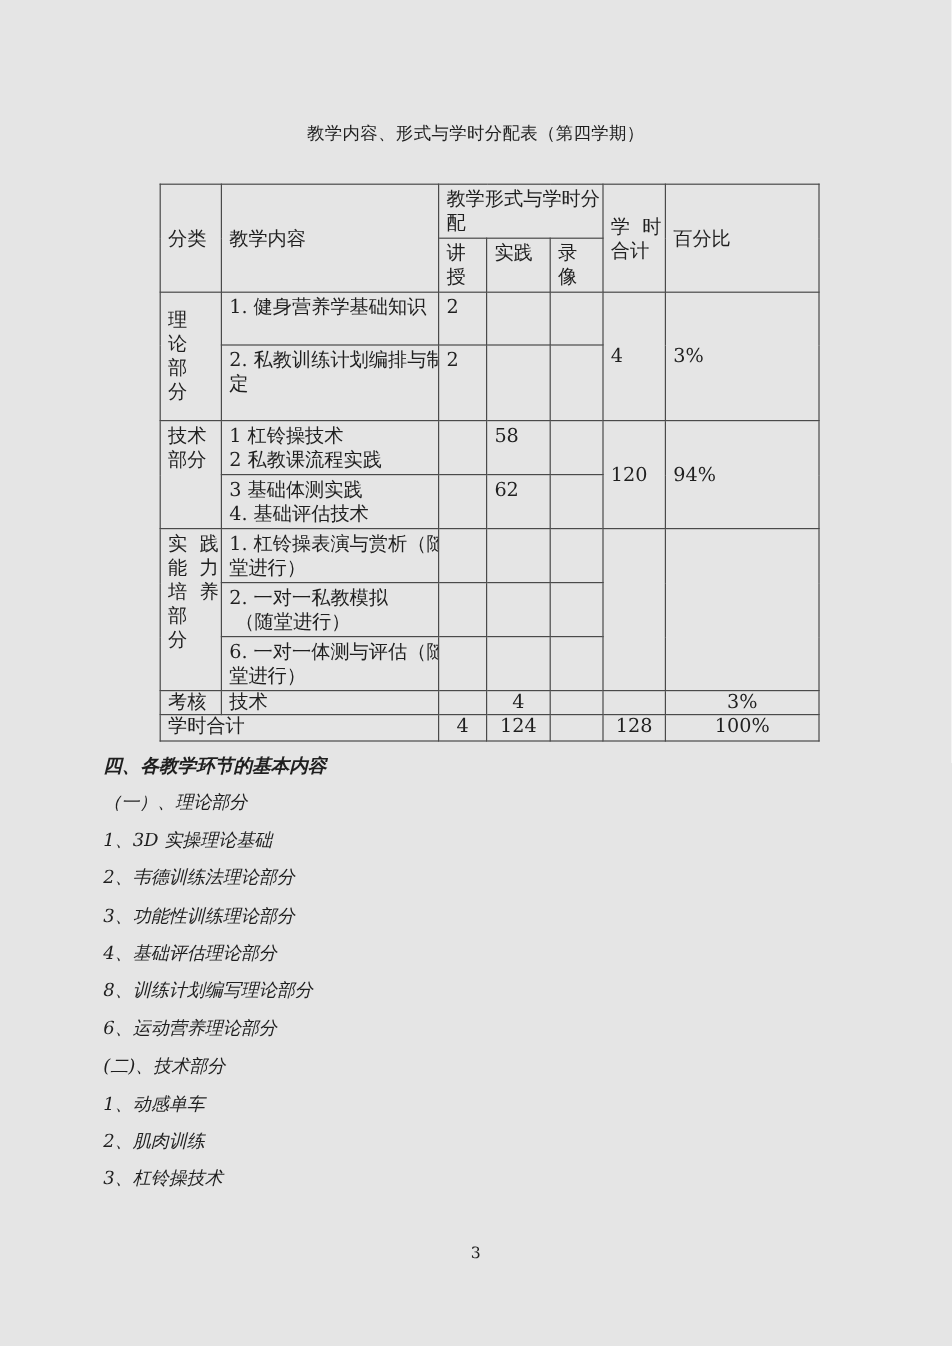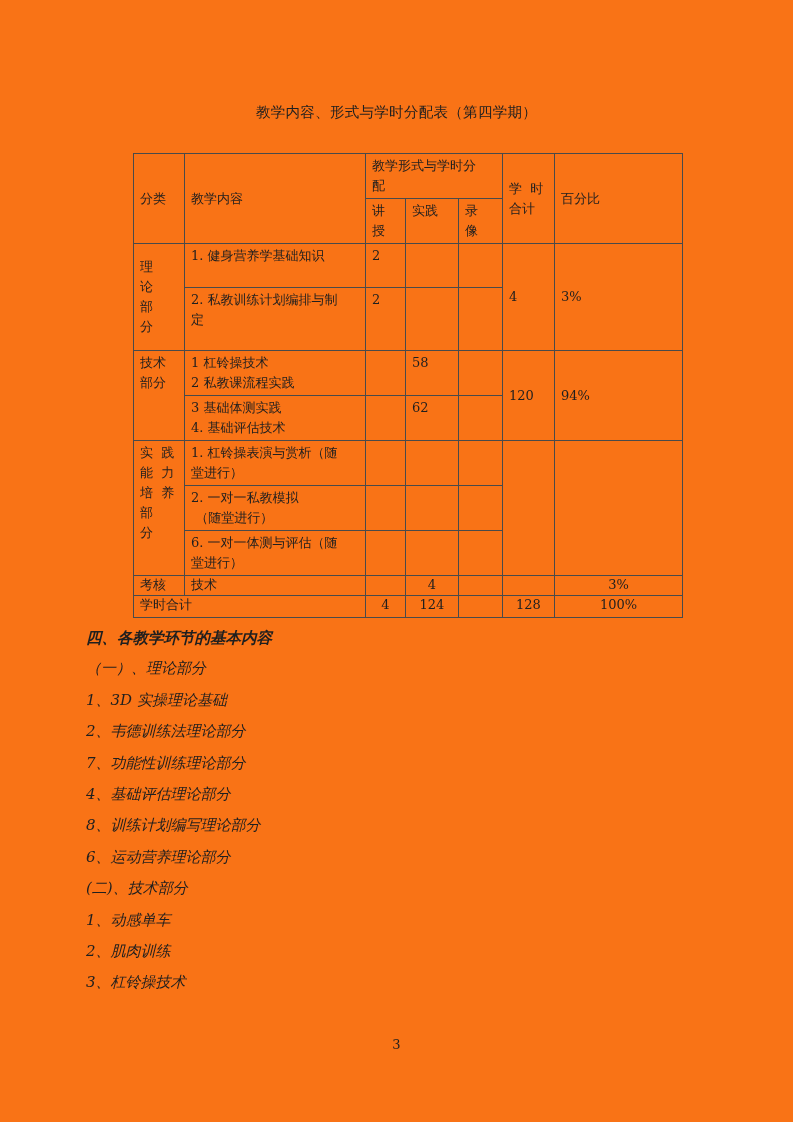--- a/index.html
+++ b/index.html
@@ -1,37 +1,37 @@
 <!DOCTYPE html>
 <html><head>
 <meta charset="utf-8">
 <style>
   html,body{margin:0;padding:0;background:#ffffff;}
   .page{
     position:relative;
     width:793px;height:1122px;
-    background:#f97316;
+    background:#e5e5e5;
     color:#1f1f1f;
     font-family:"DejaVu Serif", serif;
     overflow:hidden;
   }
   .doc-title{
     position:absolute;top:101px;left:0;width:793px;
     text-align:center;font-size:14.5px;line-height:22px;margin:0;
     letter-spacing:0.3px;
   }
   table.alloc{
     position:absolute;left:133px;top:153px;
     width:549px;table-layout:fixed;
     border-collapse:collapse;
   }
   table.alloc td, table.alloc th{
     border:1px solid #4a4a4a;
     font-weight:normal;
-    font-size:13px;
+    font-size:16px;
     line-height:20px;
     vertical-align:top;
     text-align:left;
     padding:2px 6px;
     white-space:pre;
     overflow:hidden;
   }
   table.alloc .vm{vertical-align:middle;}
   table.alloc .ctr{text-align:center;}
   tr.compact td{line-height:16px;padding:1px 6px;}
@@ -171,21 +171,21 @@
         <td class="ctr">100%</td>
       </tr>
     </tbody>
   </table>
 
   <div class="list-block">
     <p class="hd">四、各教学环节的基本内容</p>
     <p>（一）、理论部分</p>
     <p>1、3D 实操理论基础</p>
     <p>2、韦德训练法理论部分</p>
-    <p>7、功能性训练理论部分</p>
+    <p>3、功能性训练理论部分</p>
     <p>4、基础评估理论部分</p>
     <p>8、训练计划编写理论部分</p>
     <p>6、运动营养理论部分</p>
     <p>(二)、技术部分</p>
     <p>1、动感单车</p>
     <p>2、肌肉训练</p>
     <p>3、杠铃操技术</p>
   </div>
 
   <p class="page-num">3</p>

